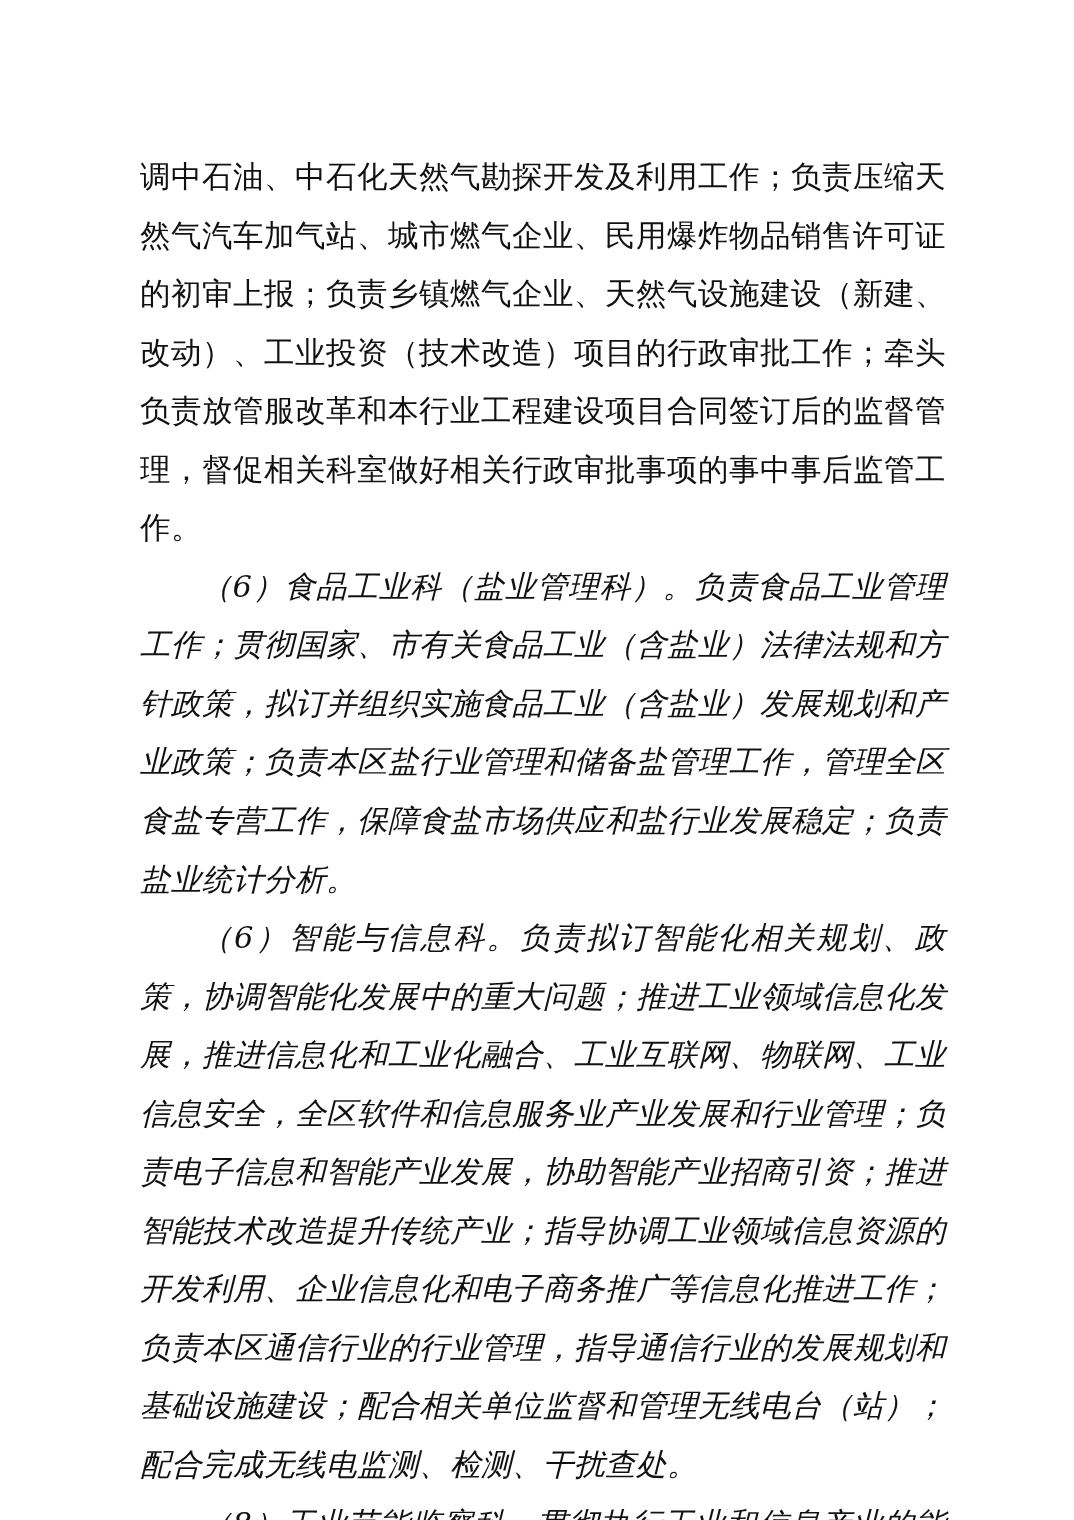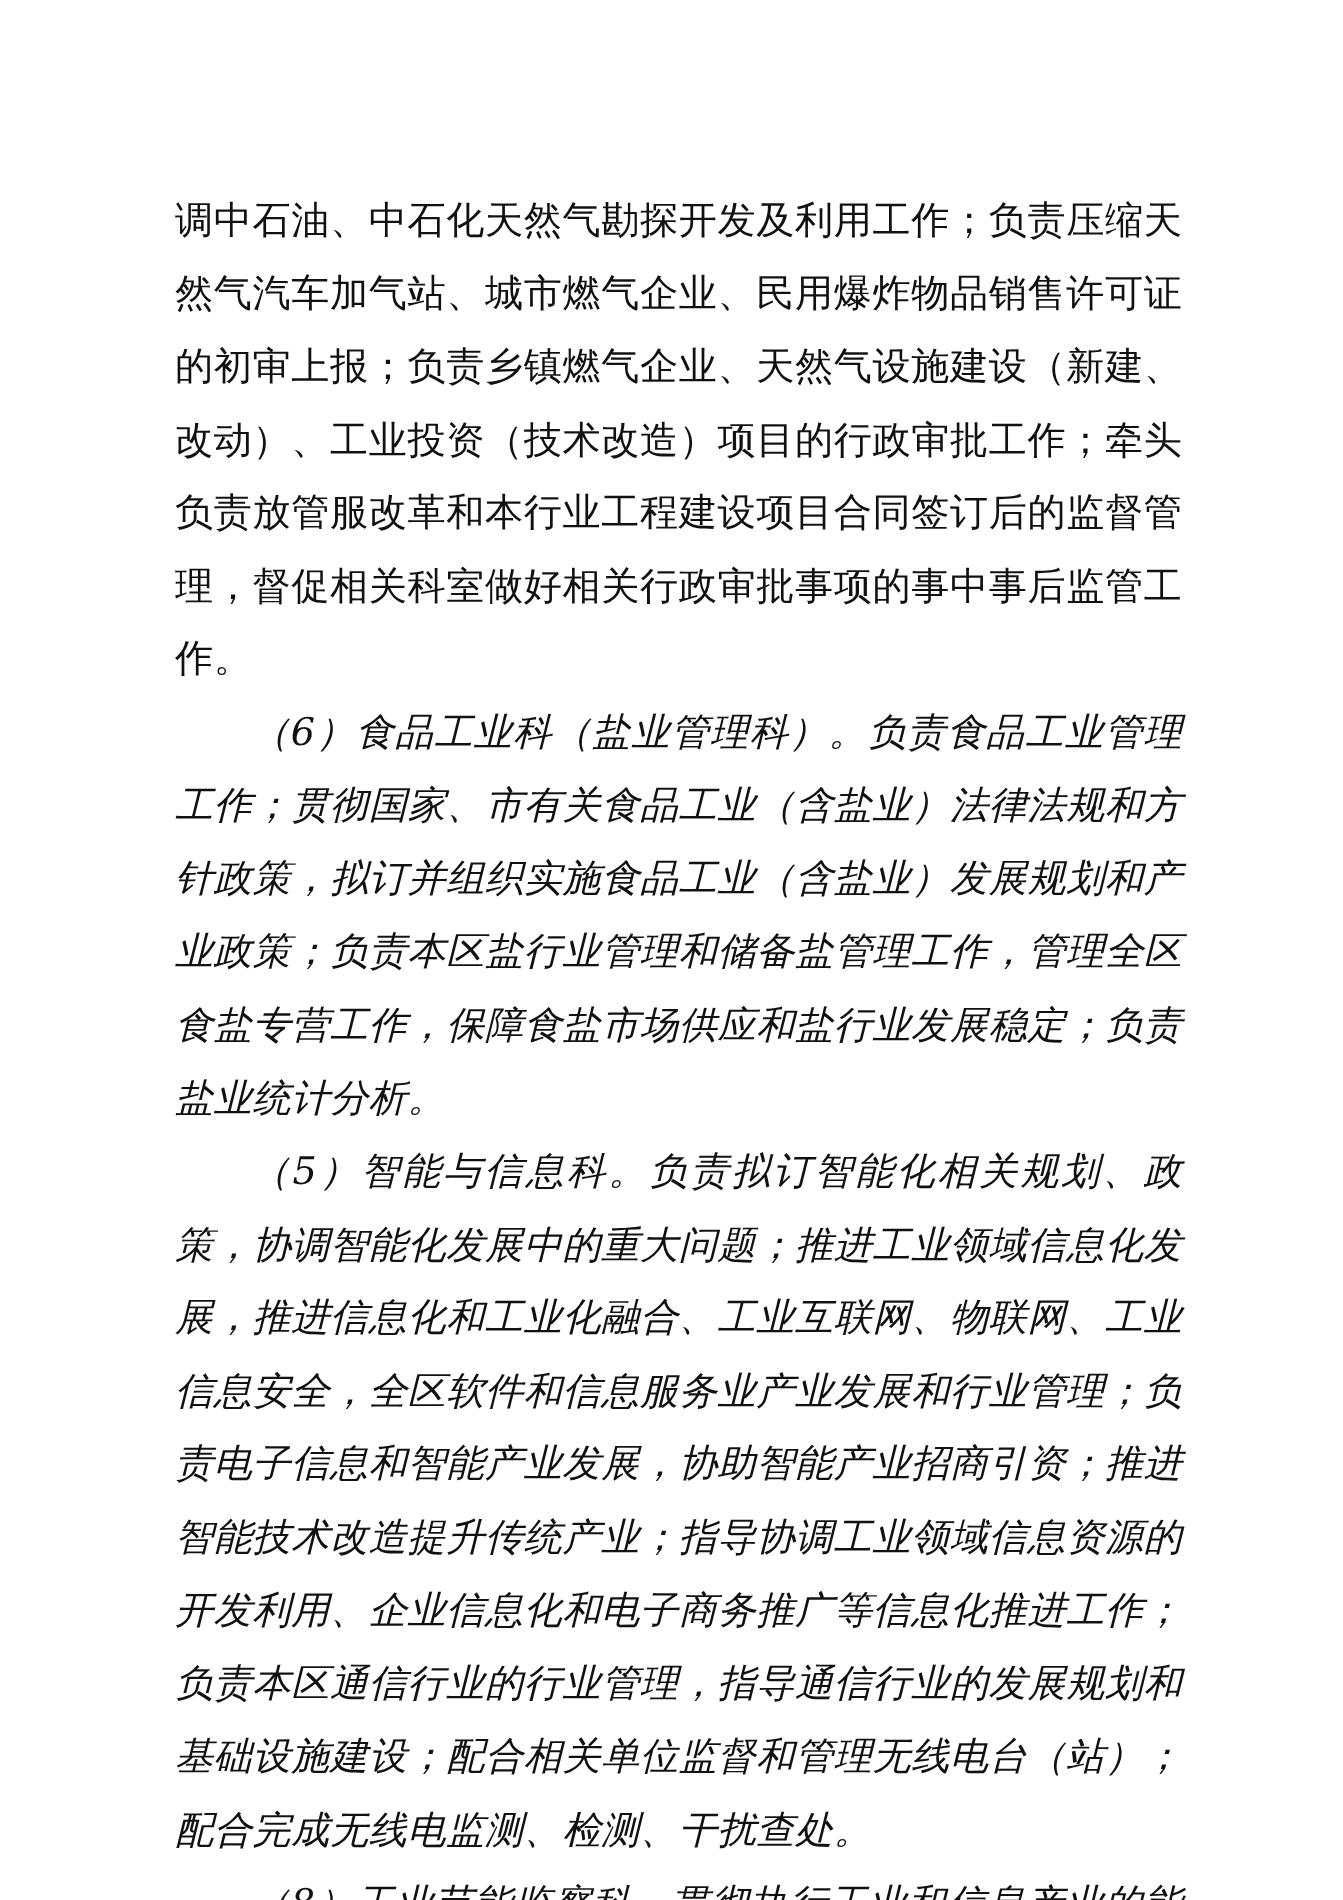--- a/index.html
+++ b/index.html
@@ -43,16 +43,16 @@
     font-style: italic;
   }
 </style>
 </head>
 <body>
 
 <div class="page">
   <div class="doc-body">
     <p class="para">调中石油、中石化天然气勘探开发及利用工作；负责压缩天然气汽车加气站、城市燃气企业、民用爆炸物品销售许可证的初审上报；负责乡镇燃气企业、天然气设施建设（新建、改动）、工业投资（技术改造）项目的行政审批工作；牵头负责放管服改革和本行业工程建设项目合同签订后的监督管理，督促相关科室做好相关行政审批事项的事中事后监管工作。</p>
     <p class="para indent">（6）食品工业科（盐业管理科）。负责食品工业管理工作；贯彻国家、市有关食品工业（含盐业）法律法规和方针政策，拟订并组织实施食品工业（含盐业）发展规划和产业政策；负责本区盐行业管理和储备盐管理工作，管理全区食盐专营工作，保障食盐市场供应和盐行业发展稳定；负责盐业统计分析。</p>
-    <p class="para indent">（5）智能与信息科。负责拟订智能化相关规划、政策，协调智能化发展中的重大问题；推进工业领域信息化发展，推进信息化和工业化融合、工业互联网、物联网、工业信息安全，全区软件和信息服务业产业发展和行业管理；负责电子信息和智能产业发展，协助智能产业招商引资；推进智能技术改造提升传统产业；指导协调工业领域信息资源的开发利用、企业信息化和电子商务推广等信息化推进工作；负责本区通信行业的行业管理，指导通信行业的发展规划和基础设施建设；配合相关单位监督和管理无线电台（站）；配合完成无线电监测、检测、干扰查处。</p>
+    <p class="para indent">（6）智能与信息科。负责拟订智能化相关规划、政策，协调智能化发展中的重大问题；推进工业领域信息化发展，推进信息化和工业化融合、工业互联网、物联网、工业信息安全，全区软件和信息服务业产业发展和行业管理；负责电子信息和智能产业发展，协助智能产业招商引资；推进智能技术改造提升传统产业；指导协调工业领域信息资源的开发利用、企业信息化和电子商务推广等信息化推进工作；负责本区通信行业的行业管理，指导通信行业的发展规划和基础设施建设；配合相关单位监督和管理无线电台（站）；配合完成无线电监测、检测、干扰查处。</p>
     <p class="para indent">（8）工业节能监察科。贯彻执行工业和信息产业的能源节约、资源综合利用、清洁生产、绿色发展有关政策；承担工业节能监察及重点用能企业节能监督管理；依法承担实施工业节能监</p>
   </div>
 </div>
 
 </body></html>

